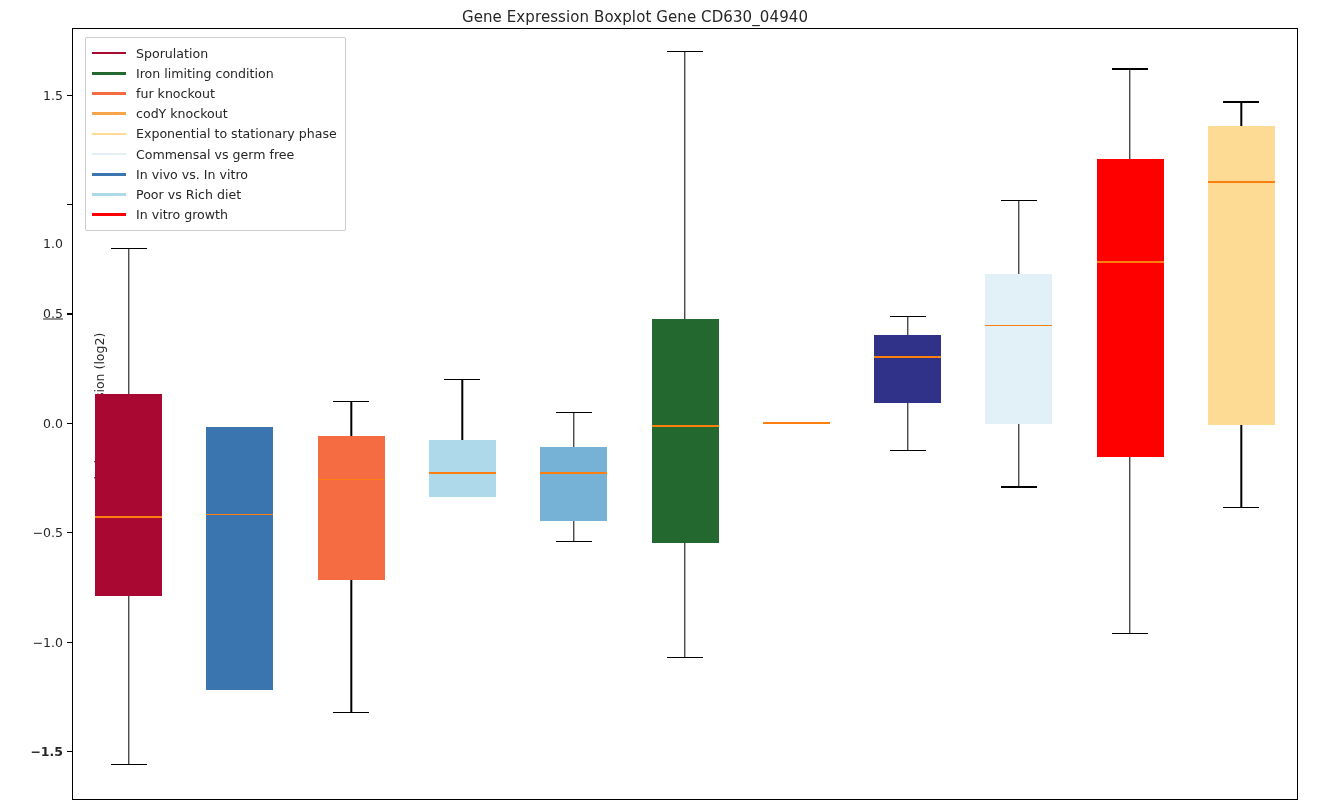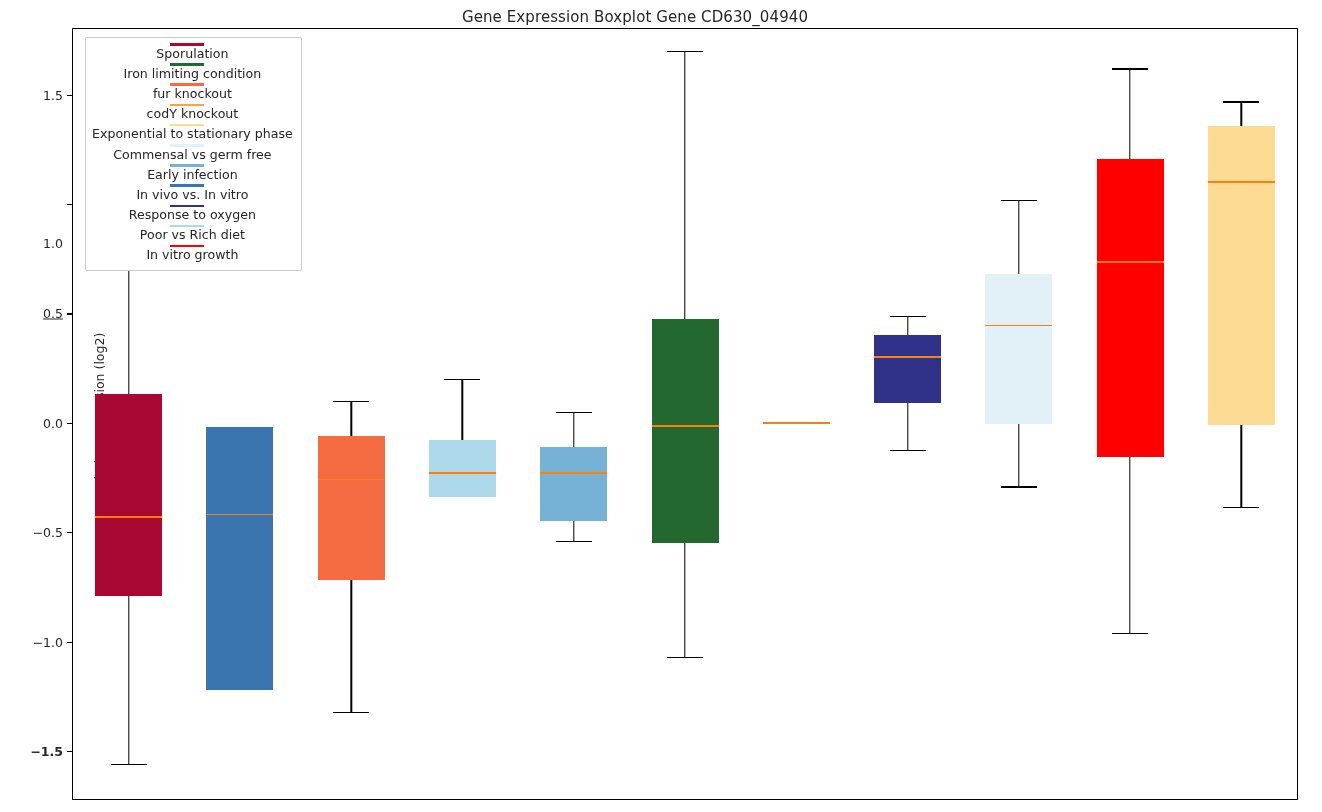--- a/index.html
+++ b/index.html
@@ -39,21 +39,21 @@
   .cap{position:absolute;height:1.4px;background:#000;left:50%;transform:translateX(-50%);}
   .box{position:absolute;left:0;right:0;box-sizing:border-box;}
   .median{position:absolute;left:0;right:0;height:1.7px;background:#ff7f0e;}
 
   
   #legend{
     position:absolute;left:12px;top:8px;
     background:#ffffff;border:1px solid #cccccc;border-radius:2px;
     padding:5px 8px 5px 6px;
   }
-  .legend-row{display:flex;align-items:center;height:20.2px;flex-direction:column;}
+  .legend-row{display:flex;align-items:center;height:20.2px;}
   .legend-swatch{width:34px;height:2.6px;margin-right:10px;flex:0 0 auto;}
   .legend-text{font-size:12.6px;color:#262626;white-space:nowrap;}
 </style>
 </head>
 <body>
 
 <div id="root">
 
   <div id="title">Gene Expression Boxplot Gene CD630_04940</div>
 
@@ -175,32 +175,24 @@
         </div>
         <div class="legend-row">
           <span class="legend-swatch" style="background: rgb(254, 219, 149);"></span>
           <span class="legend-text">Exponential to stationary phase</span>
         </div>
         <div class="legend-row">
           <span class="legend-swatch" style="background: rgb(226, 241, 248);"></span>
           <span class="legend-text">Commensal vs germ free</span>
         </div>
         <div class="legend-row">
-          <span class="legend-swatch" style="background: rgb(118, 178, 214);"></span>
-          <span class="legend-text">Early infection</span>
-        </div>
-        <div class="legend-row">
           <span class="legend-swatch" style="background: rgb(59, 117, 175);"></span>
           <span class="legend-text">In vivo vs. In vitro</span>
         </div>
         <div class="legend-row">
-          <span class="legend-swatch" style="background: rgb(47, 50, 136);"></span>
-          <span class="legend-text">Response to oxygen</span>
-        </div>
-        <div class="legend-row">
           <span class="legend-swatch" style="background: rgb(174, 217, 234);"></span>
           <span class="legend-text">Poor vs Rich diet</span>
         </div>
         <div class="legend-row">
           <span class="legend-swatch" style="background: rgb(254, 0, 0);"></span>
           <span class="legend-text">In vitro growth</span>
         </div>
       </div>
   </div>
 

